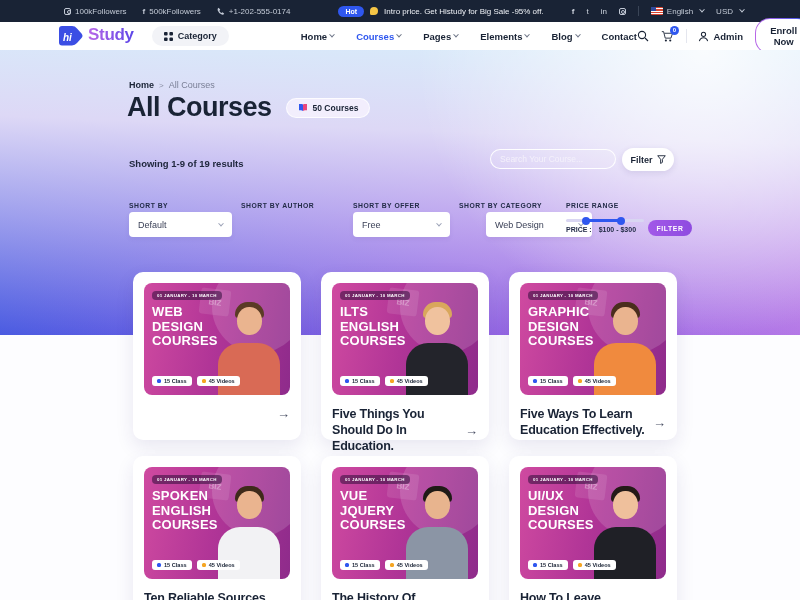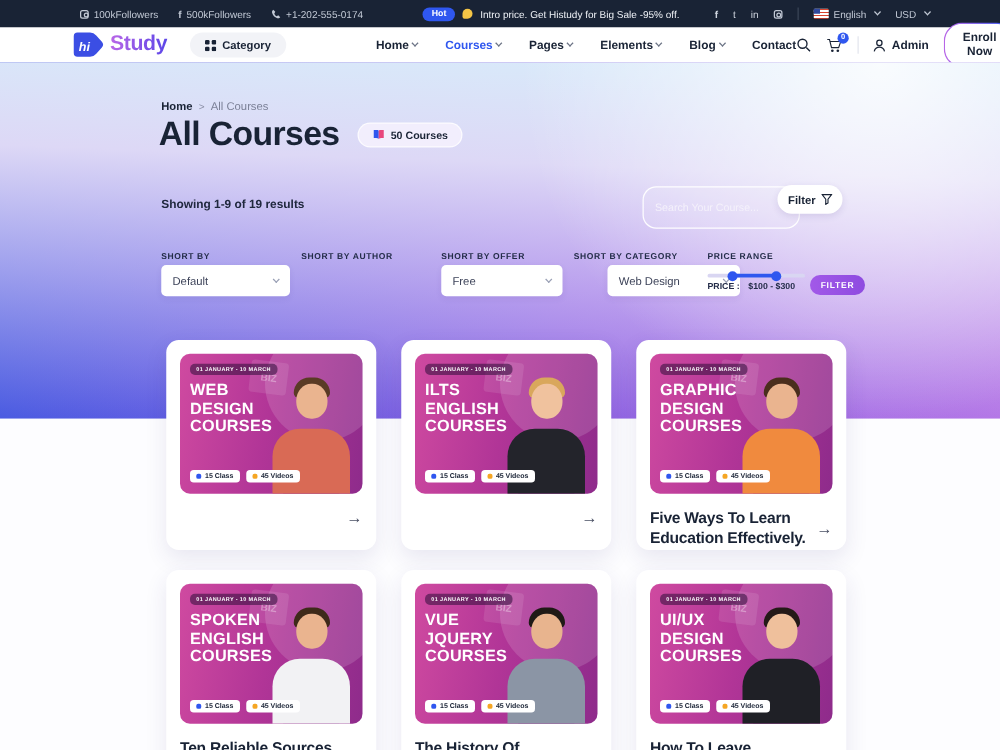--- a/index.html
+++ b/index.html
@@ -62,21 +62,21 @@
   .bc-sep { color:#8a8fa5; font-size:8px; }
   .bc-cur { color:#7b8097; }
   .hero-title-row { position:absolute; top:92px; left:127px; display:flex; align-items:center; gap:14px; }
   .hero-title { font-size:27px; font-weight:800; letter-spacing:-0.5px; color:#192335; }
   .count-badge { display:flex; align-items:center; gap:5px; background:rgba(244,239,253,0.9);
                  border:1px solid rgba(255,255,255,0.8); border-radius:12px; padding:4px 11px;
                  font-size:8.5px; font-weight:700; color:#192335;justify-content:flex-end; }
   .hero-sub { position:absolute; top:131px; left:129px; font-size:10px; color:#353c52; }
 
   .results { position:absolute; top:158px; left:129px; font-size:9.5px; font-weight:600; color:#20283e; }
-  .search-pill { position:absolute; top:149px; left:514px; width:126px; height:34px; border:1px solid rgba(255,255,255,0.95);
+  .search-pill { position:absolute; top:149px; left:490px; width:126px; height:20px; border:1px solid rgba(255,255,255,0.95);
                  border-radius:11px; background:rgba(255,255,255,0.12); display:flex; align-items:center; padding:0 9px; }
   .search-pill input { flex:1; border:none; outline:none; background:transparent; font-size:8.5px; color:#fff;
                        font-family:"Liberation Sans", sans-serif; }
   .search-pill input::placeholder { color:#f4f1fb; }
   .filter-pill { position:absolute; top:148px; left:622px; width:52px; height:23px; background:#fff; border-radius:12px;
                  display:flex; align-items:center; justify-content:center; gap:4px; font-size:9px; font-weight:700; color:#192335;
                  box-shadow:0 2px 6px rgba(60,40,120,0.12); }
 
   
   .f-label { position:absolute; font-size:6.8px; font-weight:700; letter-spacing:0.5px; color:#232c48; }
@@ -355,20 +355,21 @@
               <span class="dot dot-blue"></span>
               <span class="mclass">15 Class</span>
             </span>
         <span class="meta-pill">
               <span class="dot dot-orange"></span>
               <span class="mvideo">45 Videos</span>
             </span>
       </div>
     </div>
     <div class="card-foot">
+      <div class="card-title">Five Things You Should Do In Education.</div>
       <div class="card-arrow">→</div>
     </div>
   </div>
 
   <div class="card course-card" style="left: 509px; top: 272px; --skin: #eab48f; --hair: #4a2e1d; --shirt: #f08a3e;">
     <div class="banner">
       <div class="circ1"></div>
       <div class="circ2"></div>
       <div class="wm">BIZ</div>
       <div class="date-pill">01 JANUARY - 10 MARCH</div>

